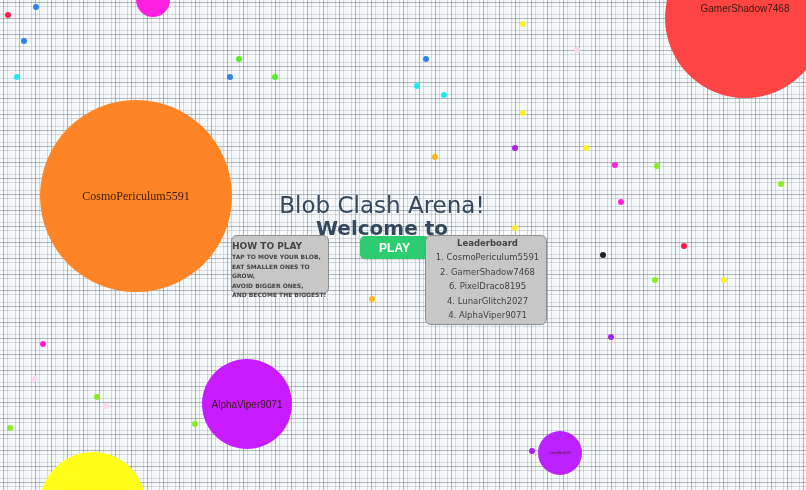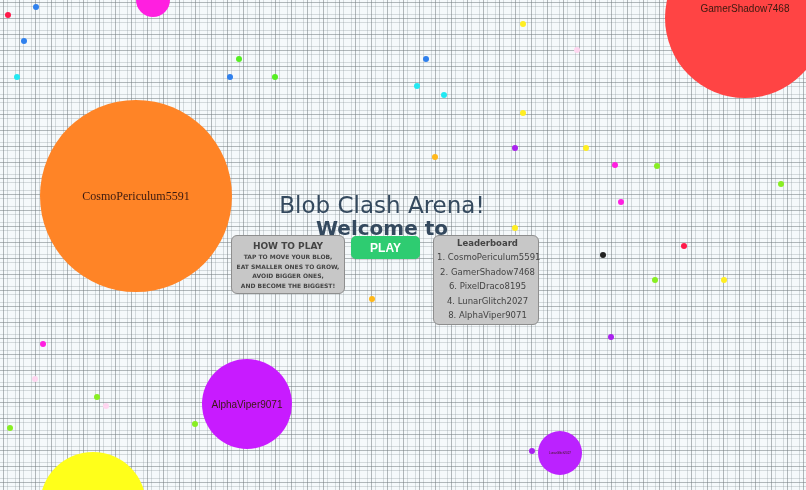--- a/index.html
+++ b/index.html
@@ -15,25 +15,25 @@
     background-size: 16px 16px, 16px 16px, 8px 8px, 8px 8px;
     background-position: 3px 2px, 3px 2px, 7px 6px, 7px 6px;
   }
   .blob { position:absolute; border-radius:50%; display:flex; align-items:center; justify-content:center; }
   .blob-name { color:#3a1a10; font-family:"Liberation Sans", sans-serif; white-space:nowrap; }
   .dot { position:absolute; width:6px; height:6px; border-radius:50%; }
   .welcome { position:absolute; left:282px; width:200px; text-align:center; color:#34495e; }
   #welcome-line { top:168px; font-size:20px; font-weight:600;margin-top:48px; }
   #title-line { top:192px; left:262px; width:240px; font-size:23px; font-weight:400; }
   .panel { position:absolute; background:#c7c7c7; border:1px solid #8e8e8e; border-radius:6px; box-sizing:border-box; color:#444; }
-  #howto { left:231px; top:235px; width:114px; height:59px; text-align:center; padding-top:5px; }
+  #howto { left:231px; top:235px; width:98px; height:59px; padding-top:5px; }
   #howto .h { font-size:9px; font-weight:bold; margin-bottom:1px; }
   #howto .l { font-size:6px; font-weight:bold; line-height:9.5px; }
-  #play-btn { position:absolute; left:351px; top:236px; width:69px; height:23px; background:#2ecc71; border-radius:5px; color:#fff; font-weight:bold; font-size:12px; display:flex; align-items:center; justify-content:center; border:none; box-shadow:0 1px 1px rgba(0,0,0,0.15); cursor:pointer; }
-  #leaderboard { left:425px; top:235px; width:106px; height:90px; padding:2px 0 0 3px;margin-left:8px; }
+  #play-btn { position:absolute; left:360px; top:236px; width:69px; height:23px; background:#2ecc71; border-radius:5px; color:#fff; font-weight:bold; font-size:12px; display:flex; align-items:center; justify-content:center; border:none; box-shadow:0 1px 1px rgba(0,0,0,0.15); cursor:pointer; }
+  #leaderboard { left:425px; top:235px; width:122px; height:90px; padding:2px 0 0 3px; }
   #leaderboard .t { text-align:center; font-size:8.5px; font-weight:600; margin-bottom:2px; }
   #leaderboard .row { font-size:8.5px; line-height:14.6px; white-space:nowrap;text-align:center; }
 </style>
 </head>
 <body>
 
 <div id="arena">
   <div id="food-layer">
       <div class="dot" style="left: 5px; top: 12px; background: rgb(255, 26, 74);"></div>
       <div class="dot" style="left: 33px; top: 4px; background: rgb(47, 128, 237);"></div>
@@ -99,15 +99,15 @@
   </div>
 
   <button id="play-btn">PLAY</button>
 
   <div id="leaderboard" class="panel">
     <div class="t">Leaderboard</div>
     <div class="row">1. CosmoPericulum5591</div>
     <div class="row">2. GamerShadow7468</div>
     <div class="row">6. PixelDraco8195</div>
     <div class="row">4. LunarGlitch2027</div>
-    <div class="row">8. AlphaViper9071</div>
+    <div class="row">4. AlphaViper9071</div>
   </div>
 </div>
 
 </body></html>

